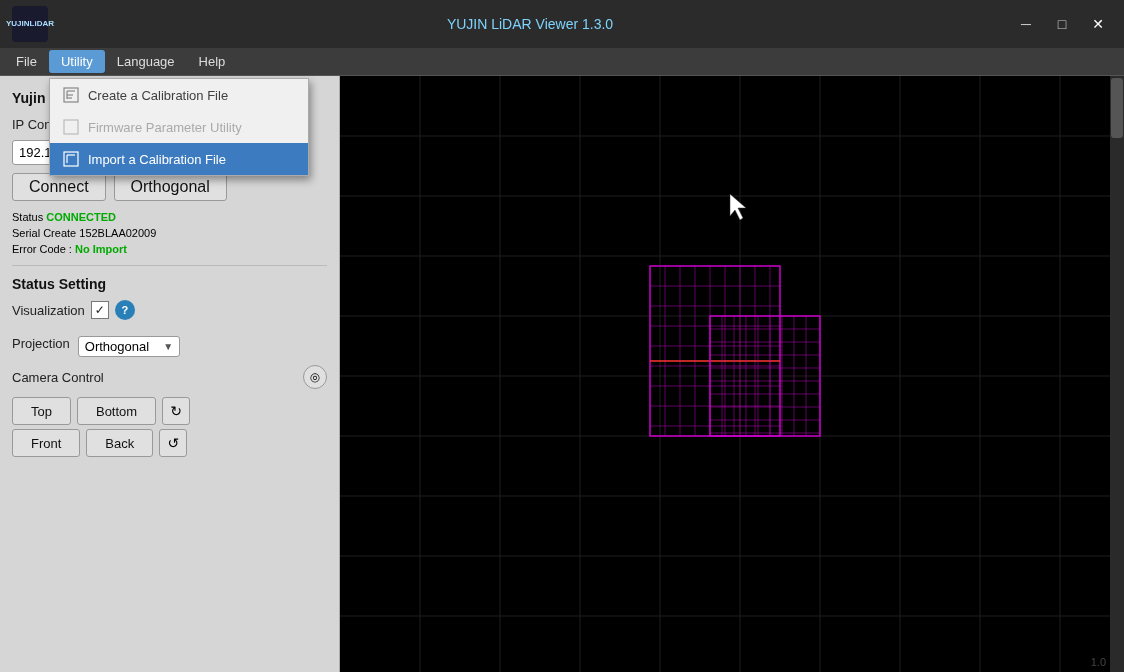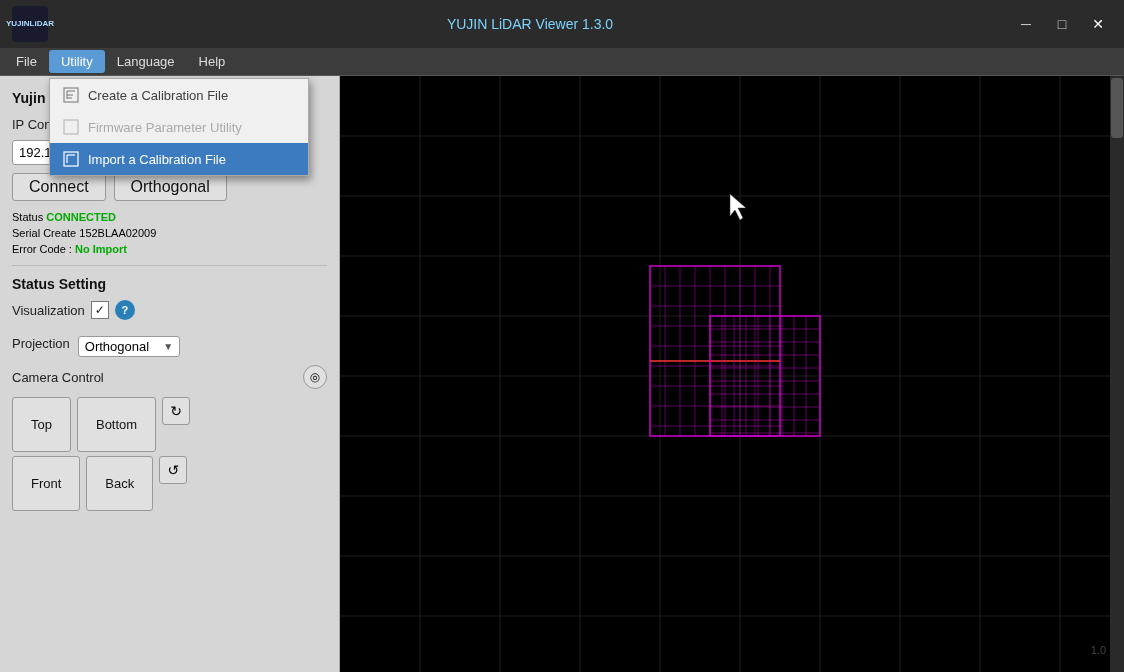--- a/index.html
+++ b/index.html
@@ -275,21 +275,21 @@
       font-size: 12px;
     }
 
     .view-buttons {
       display: flex;
       gap: 6px;
       flex-wrap: wrap;
       margin-bottom: 4px;
     }
     .view-btn {
-      padding: 19px 18px;
+      padding: 5px 18px;
       border: 1px solid #999;
       border-radius: 3px;
       background: #e0e0e0;
       cursor: pointer;
       font-size: 13px;
       color: #111;
     }
     .rotate-btn {
       width: 28px;
       height: 28px;
@@ -330,21 +330,21 @@
     .scrollbar-thumb {
       width: 12px;
       height: 60px;
       background: #555;
       border-radius: 3px;
       margin: 2px auto;
     }
 
     .bottom-right-label {
       position: absolute;
-      bottom: 16px;
+      bottom: 4px;
       right: 18px;
       color: #444;
       font-size: 11px;
     }
   </style>
 </head>
 <body>
 
 <div class="title-bar">
   <div class="title-bar-left">

